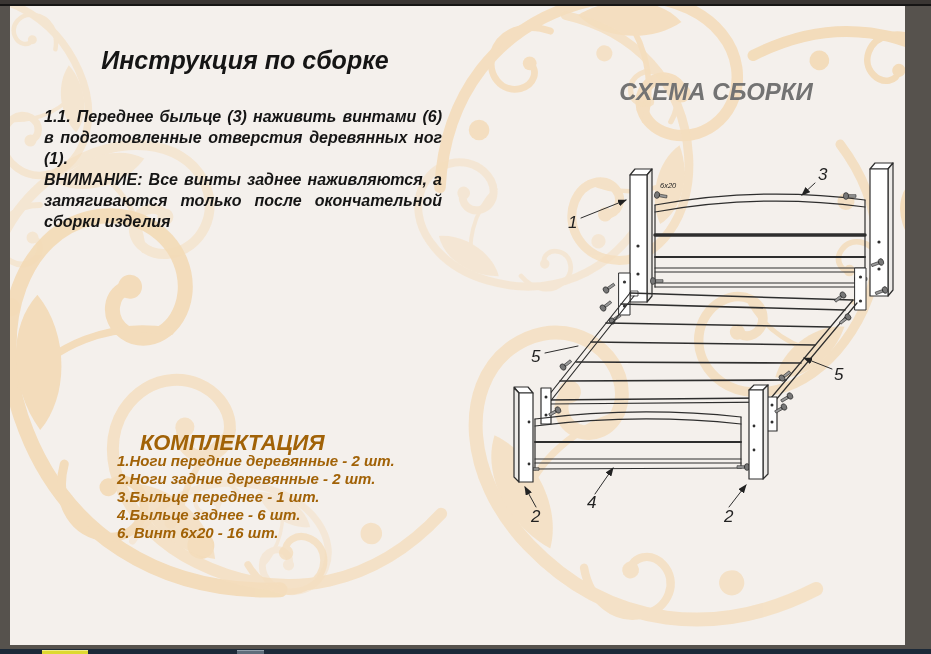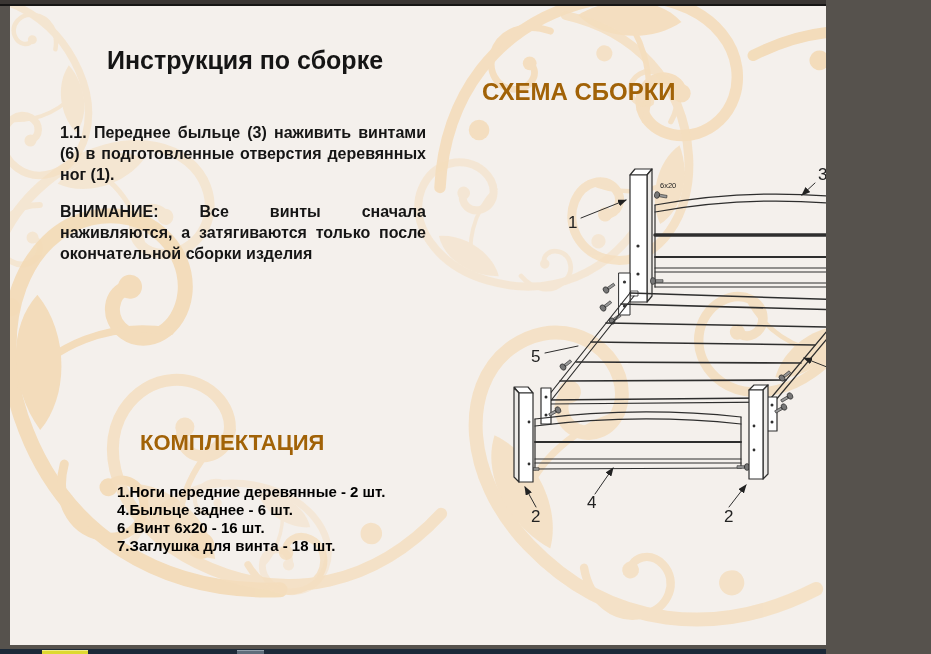--- a/index.html
+++ b/index.html
@@ -1,30 +1,30 @@
 <!DOCTYPE html>
 <html><head>
 <meta charset="utf-8">
 <style>
   html,body{margin:0;padding:0;background:#56524d;}
-  .screen{position:relative;width:826px;height:654px;background:#56524d;overflow:hidden;
-          font-family:"Liberation Sans",sans-serif;}
+  .screen{position:relative;width:931px;height:654px;background:#56524d;overflow:hidden;
+          font-family:"Liberation Sans",sans-serif;font-style:italic;}
   .edge-top{position:absolute;top:0;left:0;width:931px;height:4px;background:#3a3633;}
   .edge-top2{position:absolute;top:4px;left:0;width:931px;height:2px;background:#161514;}
   .page{position:absolute;left:10px;top:6px;width:895px;height:639px;background:#f4f0ec;overflow:hidden;}
   .pattern{position:absolute;left:0;top:0;width:895px;height:639px;pointer-events:none;}
   .doc-title{position:absolute;left:30px;top:40px;width:410px;text-align:center;
              font-size:25px;font-weight:bold;color:#151515;margin:0;}
   .instructions{position:absolute;left:34px;top:100px;width:398px;color:#151515;}
-  .instructions p{margin:16px;font-size:16px;line-height:21px;font-weight:bold;text-align:justify;}
+  .instructions p{margin:0;font-size:16px;line-height:21px;font-weight:bold;text-align:justify;}
   .kit-title{position:absolute;left:120px;top:414px;font-size:22px;font-weight:bold;color:#a16207;margin:10px;}
-  .kit-list{position:absolute;left:107px;top:446px;color:#000000;margin-top:31px;}
+  .kit-list{position:absolute;left:107px;top:446px;color:#a16207;}
   .kit-list div{font-size:15px;line-height:18px;font-weight:bold;}
-  .schema-title{position:absolute;left:472px;top:72px;width:390px;
-                font-size:24px;font-weight:bold;color:#a16207;margin:0;}
+  .schema-title{position:absolute;left:511px;top:72px;width:390px;text-align:center;
+                font-size:24px;font-weight:bold;color:#737373;margin:0;}
   .diagram{position:absolute;left:495px;top:144px;width:420px;height:400px;}
   .taskbar{position:absolute;left:0;top:649px;width:931px;height:5px;background:#1c2938;}
   .tb-yellow{position:absolute;left:42px;top:650px;width:46px;height:4px;background:#ded92f;
              border-top:1px solid #efec86;}
   .tb-gray{position:absolute;left:237px;top:650px;width:27px;height:4px;background:#5f6d7b;
            border-top:1px solid #93a0ac;}
   svg line, svg path.ln, svg rect, svg polygon{stroke:#2e2e2e;}
 </style>
 </head>
 <body>
@@ -58,30 +58,31 @@
       <use href="#curl" style="color:#f3dab6" opacity="0.75" transform="translate(934,262) scale(0.95) rotate(140)"></use>
       <use href="#curl" style="color:#f5debe" opacity="0.5" transform="translate(564,332) scale(0.8) rotate(-150)"></use>
       <use href="#curl" style="color:#f5debe" opacity="0.45" transform="translate(182,432) scale(0.7) rotate(30)"></use>
       <use href="#curl" style="color:#f5debe" opacity="0.6" transform="translate(884,566) scale(0.8) rotate(-60)"></use>
     </svg>
 
     <h1 class="doc-title">Инструкция по сборке</h1>
 
     <div class="instructions">
       <p>1.1. Переднее быльце (3) наживить винтами (6) в подготовленные отверстия деревянных ног (1).</p>
-      <p>ВНИМАНИЕ: Все винты сначала наживляются, а затягиваются только после окончательной сборки изделия</p>
+      <p>ВНИМАНИЕ: Все винты заднее наживляются, а затягиваются только после окончательной сборки изделия</p>
     </div>
 
     <h2 class="kit-title">КОМПЛЕКТАЦИЯ</h2>
 
     <div class="kit-list">
       <div>1.Ноги передние деревянные - 2 шт.</div>
+      <div>2.Ноги задние деревянные - 2 шт.</div>
+      <div>3.Быльце переднее - 1 шт.</div>
       <div>4.Быльце заднее - 6 шт.</div>
       <div>6. Винт 6х20 - 16 шт.</div>
-      <div>7.Заглушка для винта - 18 шт.</div>
     </div>
 
     <h2 class="schema-title">СХЕМА СБОРКИ</h2>
 
     <svg class="diagram" viewBox="0 0 420 400" xmlns="http://www.w3.org/2000/svg" stroke-linejoin="round" stroke-linecap="round">
       <defs>
         <marker id="ah" markerWidth="9" markerHeight="7" refX="8" refY="3.5" orient="auto">
           <path d="M0,0 L9,3.5 L0,7 Z" fill="#222" stroke="none"></path>
         </marker>
         <g id="screw">

